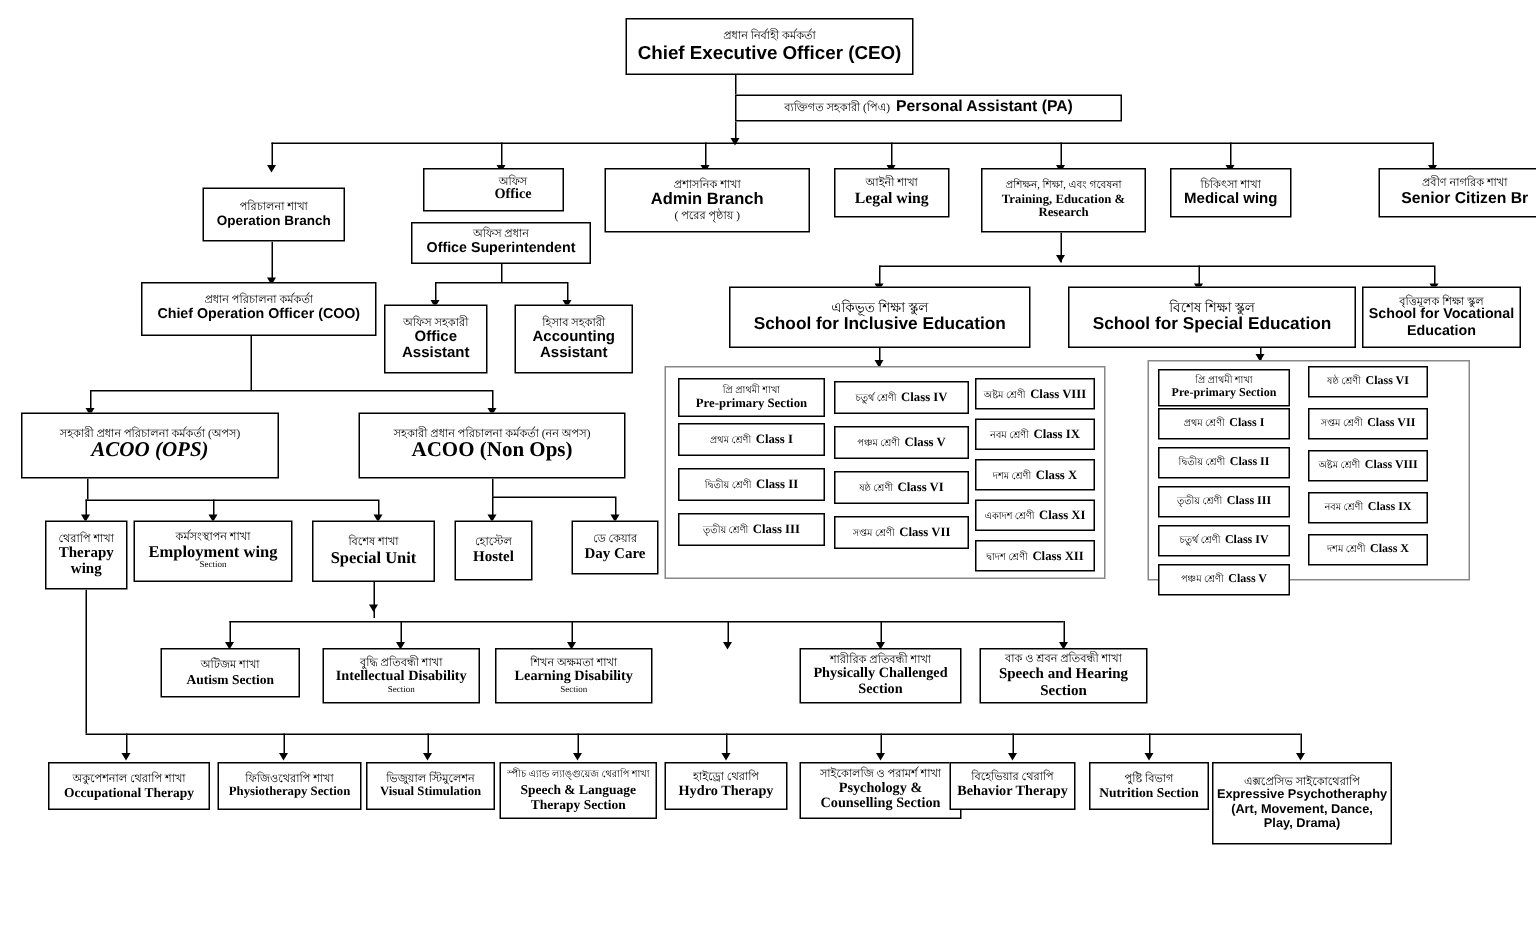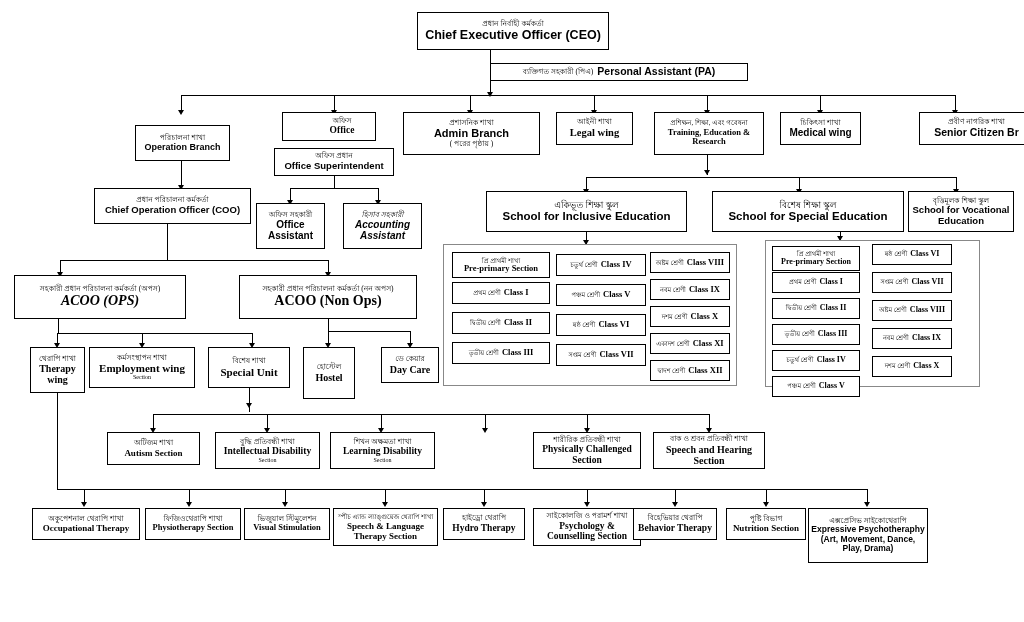--- a/index.html
+++ b/index.html
@@ -255,21 +255,21 @@
   <div class="box" style="left:94px; top:188px; width:157px; height:36px;">
     <span class="bn">প্রধান পরিচালনা কর্মকর্তা</span>
     <span class="en" style="font-size:9.5px;">Chief Operation Officer (COO)</span>
   </div>
 
   <div class="box" style="left:256px; top:203px; width:69px; height:46px;">
     <span class="bn">অফিস সহকারী</span>
     <span class="en wrap" style="font-size:10px; white-space:normal;">Office Assistant</span>
   </div>
 
-  <div class="box" style="left:343px; top:203px; width:79px; height:46px;font-style:italic;">
+  <div class="box" style="left:343px; top:203px; width:79px; height:46px;">
     <span class="bn">হিসাব সহকারী</span>
     <span class="en wrap" style="font-size:10px; white-space:normal;">Accounting Assistant</span>
   </div>
 
   <div class="box" style="left:486px; top:191px; width:201px; height:41px;">
     <span class="bn" style="font-size:9px;">একিভূত শিক্ষা স্কুল</span>
     <span class="en" style="font-size:11.5px;">School for Inclusive Education</span>
   </div>
 
   <div class="box" style="left:712px; top:191px; width:192px; height:41px;">
@@ -301,21 +301,21 @@
     <span class="bn">কর্মসংস্থাপন শাখা</span>
     <span class="en-serif" style="font-size:11px;">Employment wing</span>
     <span class="sub">Section</span>
   </div>
 
   <div class="box" style="left:208px; top:347px; width:82px; height:41px;">
     <span class="bn">বিশেষ শাখা</span>
     <span class="en-serif" style="font-size:11px;">Special Unit</span>
   </div>
 
-  <div class="box" style="left:303px; top:347px; width:52px; height:52px;">
+  <div class="box" style="left:303px; top:347px; width:52px; height:40px;">
     <span class="bn">হোস্টেল</span>
     <span class="en-serif" style="font-size:10px;">Hostel</span>
   </div>
 
   <div class="box" style="left:381px; top:347px; width:58px; height:36px;">
     <span class="bn">ডে কেয়ার</span>
     <span class="en-serif" style="font-size:10px;">Day Care</span>
   </div>
 
   <div class="box" style="left:107px; top:432px; width:93px; height:33px;">

